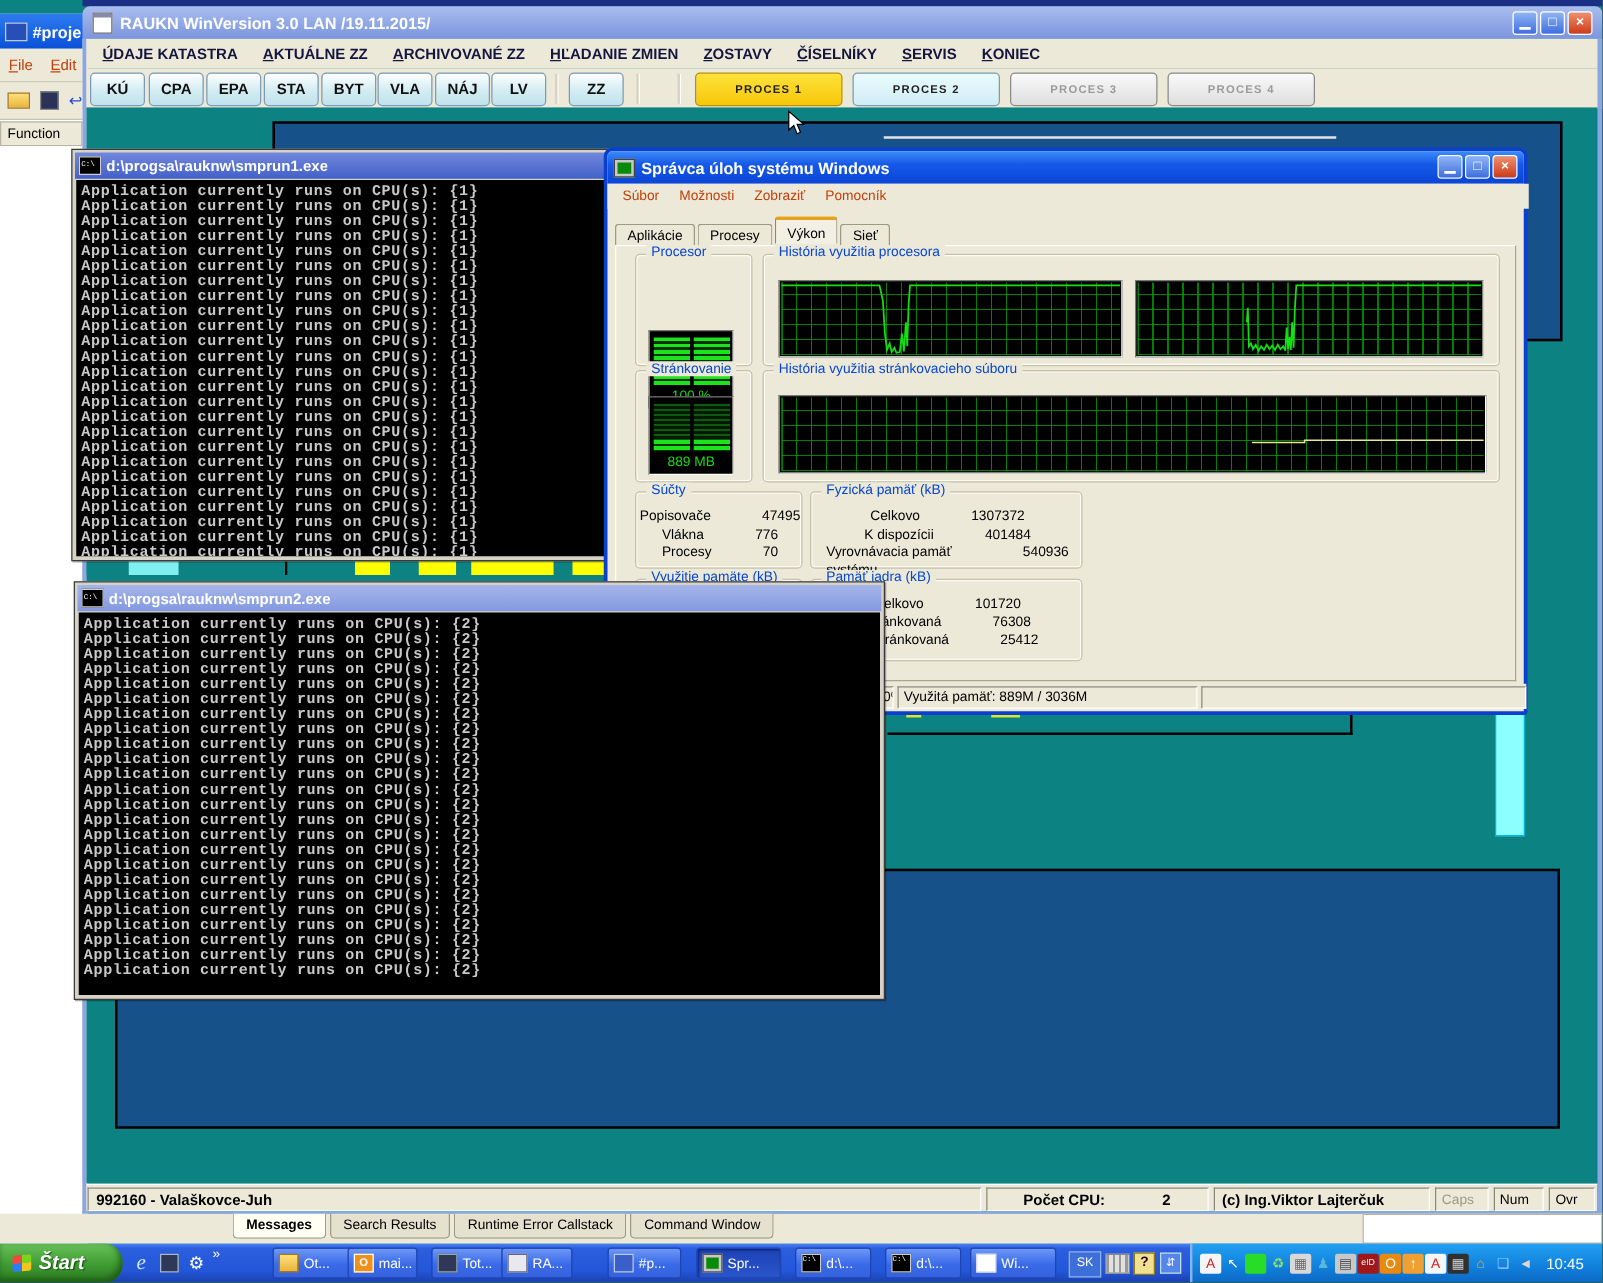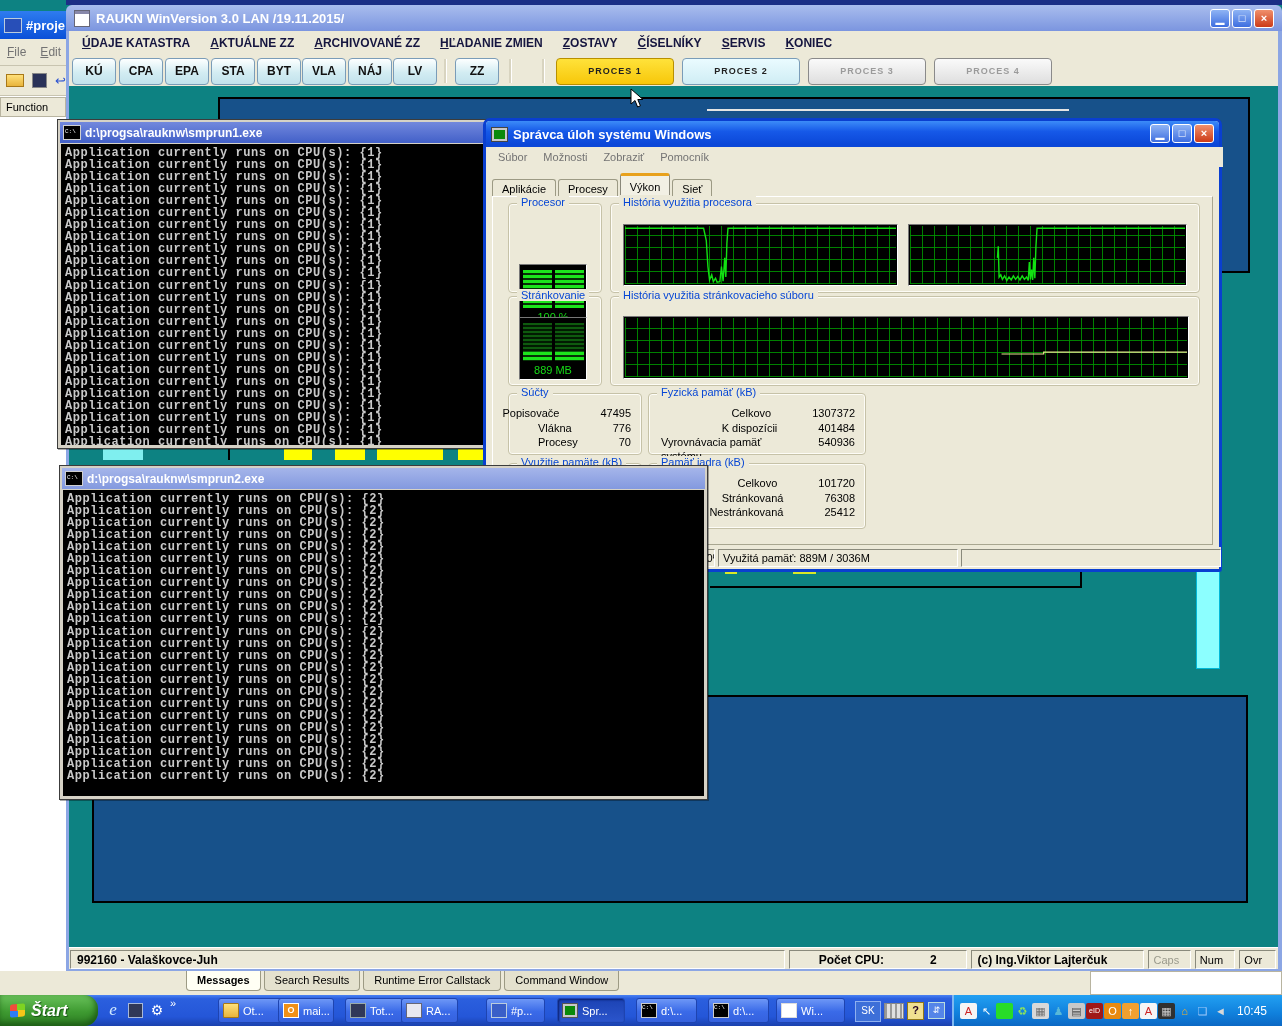--- a/index.html
+++ b/index.html
@@ -9,21 +9,21 @@
   .beige{background:#ECE9D8;}
   u{text-decoration:underline;}
   
   .tb-text{color:#fff;font-weight:bold;font-size:13px;white-space:nowrap;overflow:hidden;}
   .capbtn{width:20px;height:19px;border-radius:3px;border:1px solid #fff;
     background:linear-gradient(180deg,#8FB4F4,#3E6EE0);color:#fff;font-size:11px;
     line-height:17px;text-align:center;font-weight:bold;box-sizing:border-box;}
   .capbtn.close{background:linear-gradient(180deg,#F0906C,#CC3A18);}
   .sunken{border:1px solid;border-color:#8A8A7C #fff #fff #8A8A7C;}
   
-  .mi{padding:2px 7px;font-size:12px;color:#737373;white-space:nowrap;}
+  .mi{padding:2px 7px;font-size:12px;color:#c2410c;white-space:nowrap;}
   
   .mainmenu .mi{font-weight:bold;font-size:12px;color:#15153F;padding:4px 10px;}
   .tbbtn{height:25px;border:1px solid #7A9CB8;border-radius:4px;
     background:linear-gradient(180deg,#FDFFFF,#D2ECF2 55%,#C2E2EC);
     font-weight:bold;font-size:12px;color:#111;text-align:center;line-height:24px;}
   .proces{height:25px;border:1px solid #8A8A8A;border-radius:4px;font-size:9px;
     font-weight:bold;text-align:center;line-height:24px;letter-spacing:1px;color:#222;
     background:linear-gradient(180deg,#FAFAFA,#DEDEDE);}
   .proces.active{background:linear-gradient(180deg,#FFE23A,#F7C70A);border-color:#B89000;}
   .proces.normal{background:linear-gradient(180deg,#EAFBFF,#CFEDF4);border-color:#7A9CB8;}
@@ -55,21 +55,21 @@
      repeating-linear-gradient(90deg,rgba(0,150,0,.85) 0 1px,transparent 1px 12px),
      repeating-linear-gradient(0deg,rgba(0,150,0,.85) 0 1px,transparent 1px 12px);}
   .grid svg{position:absolute;inset:0;width:100%;height:100%;}
   .led{background:#000;border:1px solid #787878;border-right-color:#fff;border-bottom-color:#fff;}
   .ledcol{position:absolute;top:5px;width:29px;height:38px;
      background:repeating-linear-gradient(180deg,#1CE41C 0 3px,#063006 3px 5px);}
   .ledcol.dim{background:repeating-linear-gradient(180deg,#0E5A0E 0 2px,#021A02 2px 4px);}
   .ledcol .lit{position:absolute;left:0;right:0;bottom:0;height:9px;
      background:repeating-linear-gradient(180deg,#1CE41C 0 3px,#063006 3px 5px);}
   .ledval{position:absolute;left:0;right:0;bottom:3px;text-align:center;color:#16D816;font-size:11px;}
-  .grow{display:flex;justify-content:flex-end;font-size:11px;color:#000;padding:1px 10px 0 12px;line-height:13.5px;gap:41px;}
+  .grow{display:flex;justify-content:center;font-size:11px;color:#000;padding:1px 10px 0 12px;line-height:13.5px;gap:41px;}
   .tmstat{position:absolute;height:20px;background:#ECE9D8;display:flex;gap:3px;padding-top:2px;box-sizing:border-box;}
   .tmpanel{font-size:11px;color:#000;padding:2px 4px;white-space:nowrap;overflow:hidden;}
   
   #taskbar{position:absolute;left:0;top:995px;width:1282px;height:31px;
     background:linear-gradient(180deg,#4A82F4 0%,#2B5FDE 12%,#2456D8 70%,#1A41AE 100%);}
   #startbtn{position:absolute;left:0;top:0;width:98px;height:31px;border-radius:0 14px 14px 0;
     background:linear-gradient(180deg,#69C25B 0%,#3E9A31 55%,#2E7E24 100%);display:flex;align-items:center;gap:6px;
     padding-left:10px;box-sizing:border-box;box-shadow:inset -2px -3px 6px #1c5a14;}
   #startbtn span{color:#fff;font-size:16px;font-weight:bold;font-style:italic;text-shadow:1px 1px 1px #155010;}
   .flag{width:15px;height:13px;border-radius:2px;transform:skewY(-5deg);

